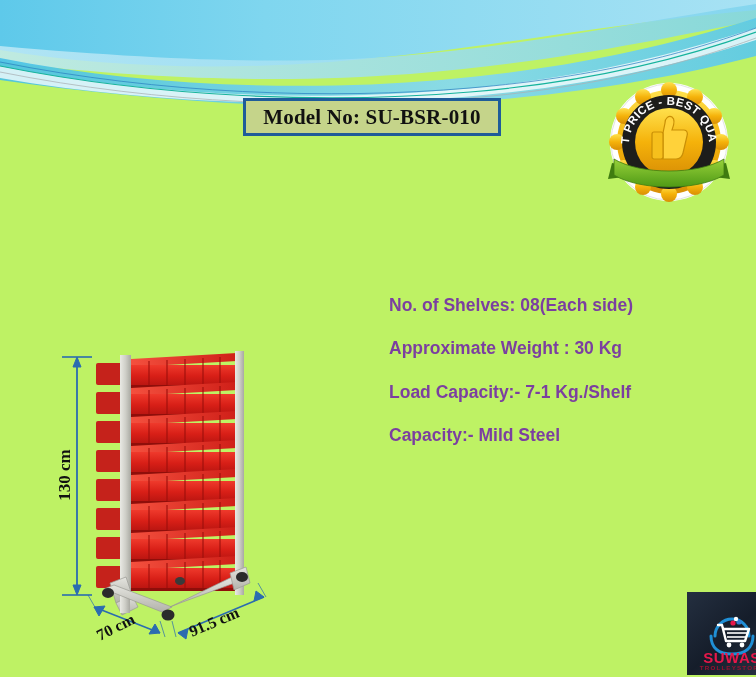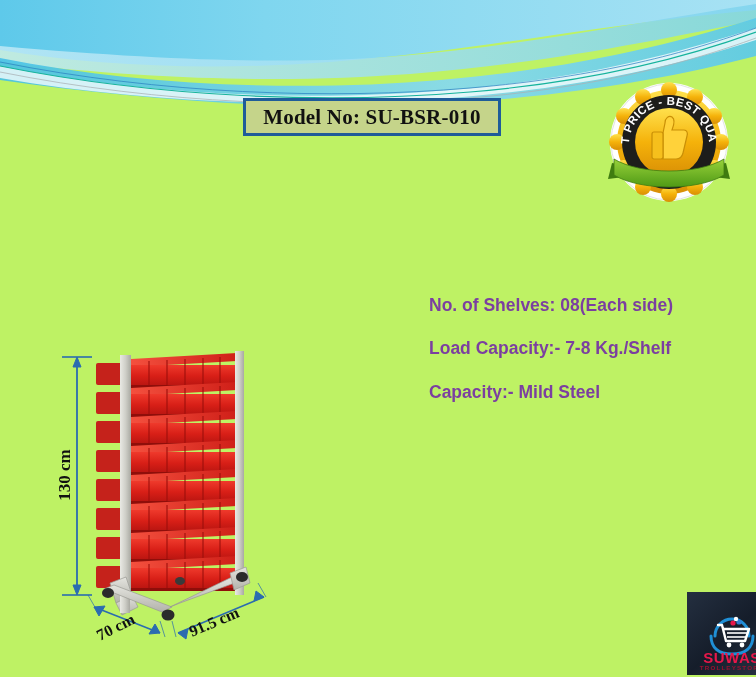--- a/index.html
+++ b/index.html
@@ -28,21 +28,21 @@
   
   #badge{position:absolute;left:606px;top:79px;width:126px;height:126px;}
 
   
   #product{position:absolute;left:52px;top:345px;width:240px;height:305px;}
 
   
   #specs{position:absolute;left:389px;top:296px;width:340px;}
   #specs .spec-line{
     color:#7b3fa0;font-weight:bold;font-size:17.5px;
-    margin-bottom:24px;white-space:nowrap;line-height:1.1;margin-left:40px;
+    margin-bottom:24px;white-space:nowrap;line-height:1.1;
   }
   #specs .spec-line:last-child{margin-bottom:0;}
 
   
   #brand-logo{
     position:absolute;left:663px;top:592px;width:90px;height:83px;
     overflow:hidden;
     padding-left:24px;
   }
 </style>
@@ -354,21 +354,22 @@
       <g font-family="Liberation Serif, serif" font-weight="bold" fill="#111">
         <text x="18" y="130" font-size="17" text-anchor="middle" transform="rotate(-90 18 130)">130 cm</text>
         <text x="48" y="296" font-size="16" transform="rotate(-27 48 296)">70 cm</text>
         <text x="140" y="292" font-size="16" transform="rotate(-23 140 292)">91.5 cm</text>
       </g>
     </svg>
   </div>
 
   <div id="specs">
     <div class="spec-line">No. of Shelves: 08(Each side)</div>
-    <div class="spec-line">Load Capacity:- 7-8 Kg./Shelf</div>
+    <div class="spec-line">Approximate Weight : 30 Kg</div>
+    <div class="spec-line">Load Capacity:- 7-1 Kg./Shelf</div>
     <div class="spec-line">Capacity:- Mild Steel</div>
   </div>
 
   <div id="brand-logo">
     <svg width="90" height="83" viewBox="0 0 90 83">
       <defs>
         <linearGradient id="logobg" x1="0" y1="0" x2="1" y2="1">
           <stop offset="0" stop-color="#242f40"></stop>
           <stop offset="0.5" stop-color="#151d2a"></stop>
           <stop offset="1" stop-color="#2a3547"></stop>

